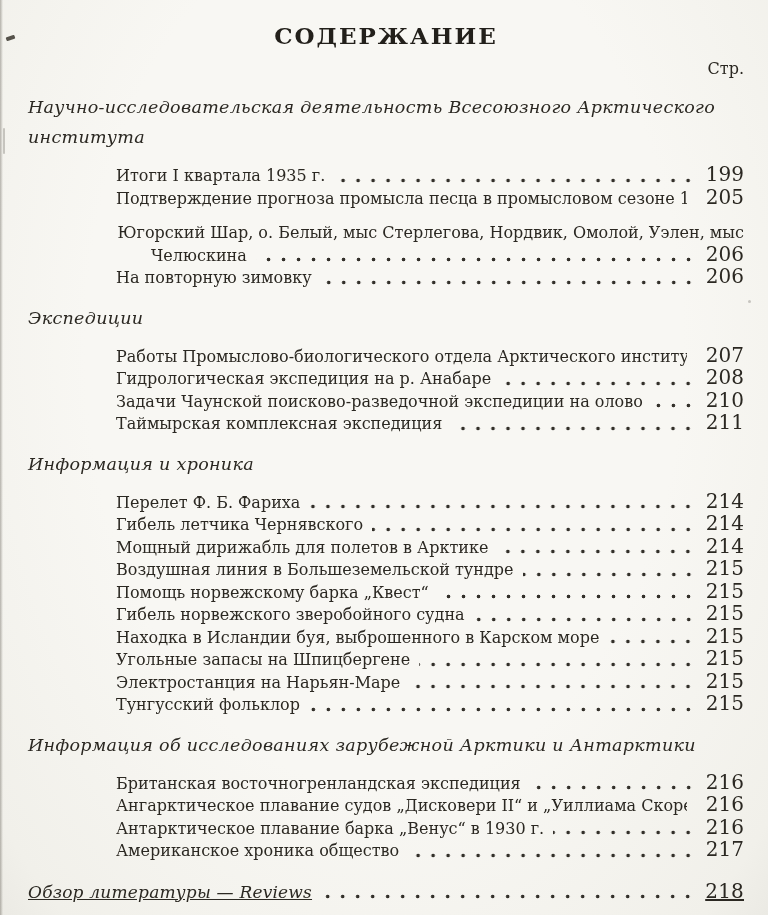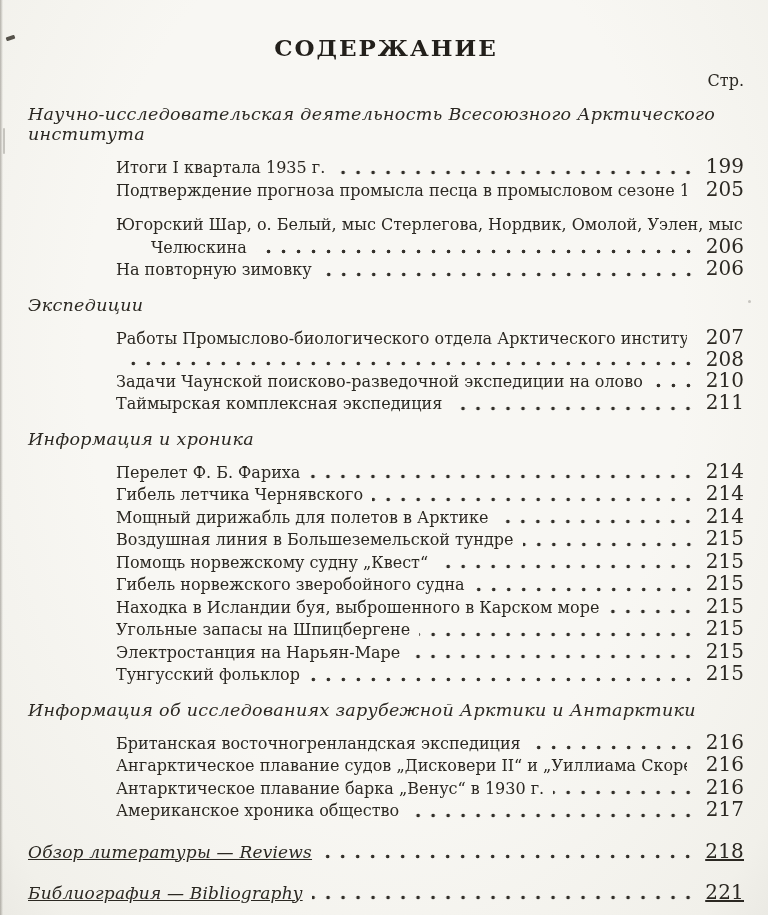--- a/index.html
+++ b/index.html
@@ -12,21 +12,21 @@
   body {
     background: #e9e8e3;
     font-family: "DejaVu Serif", "Liberation Serif", serif;
     color: #2b2822;
   }
   .page {
     position: relative;
     width: 768px;
     height: 915px;
     box-sizing: border-box;
-    padding: 28px 24px 0 28px;
+    padding: 16px 24px 0 28px;
     background:
       radial-gradient(ellipse at 50% 38%, #f8f7f3 55%, #f1f0ea 92%, #ebeae4 100%);
   }
   .page::before {
     content: "";
     position: absolute;
     left: 0; top: 0; bottom: 0;
     width: 3px;
     background: linear-gradient(to right, rgba(60,55,45,.35), rgba(60,55,45,0));
     pointer-events: none;
@@ -43,33 +43,34 @@
     text-align: right;
     font-size: 16px;
     padding-right: 0px;
     margin-bottom: 7px;
     color: #2b2822;
   }
   .section { margin-top: 14px; }
   .section-heading {
     font-style: italic;
     font-size: 17.5px;
-    line-height: 20px;
+    line-height: 30px;
     margin-bottom: 12px;
     color: #2b2822;
     letter-spacing: .3px;
   }
   .rows { }
   .row {
     display: flex;
     align-items: baseline;
     line-height: 20.5px;
     font-size: 16px;
     padding-left: 88px;
     white-space: nowrap;
+    justify-content: flex-end;
   }
   .row .t { flex: 0 1 auto; overflow: hidden; }
   .row.cont { padding-left: 123px; }
   .leader {
     flex: 1 1 auto;
     align-self: stretch;
     min-width: 0;
     margin: 0 10px 0 9px;
     background-image: radial-gradient(circle, #33302a 1.7px, rgba(0,0,0,0) 2.1px);
     background-size: 15px 5px;
@@ -147,20 +148,21 @@
       </div>
       <div class="section">
         <div class="section-heading">Экспедиции</div>
         <div class="rows">
           <div class="row no-leader">
             <span class="t">Работы Промыслово-биологического отдела Арктического института в 1936 г.</span>
             <span class="leader"></span>
             <span class="pg">207</span>
           </div>
           <div class="row">
+            <span class="t">Гидрологическая экспедиция на р. Анабаре</span>
             <span class="leader"></span>
             <span class="pg">208</span>
           </div>
           <div class="row">
             <span class="t">Задачи Чаунской поисково-разведочной экспедиции на олово</span>
             <span class="leader"></span>
             <span class="pg">210</span>
           </div>
           <div class="row">
             <span class="t">Таймырская комплексная экспедиция</span>
@@ -186,21 +188,21 @@
             <span class="t">Мощный дирижабль для полетов в Арктике</span>
             <span class="leader"></span>
             <span class="pg">214</span>
           </div>
           <div class="row">
             <span class="t">Воздушная линия в Большеземельской тундре</span>
             <span class="leader"></span>
             <span class="pg">215</span>
           </div>
           <div class="row">
-            <span class="t">Помощь норвежскому судну „Квест“</span>
+            <span class="t">Помощь норвежскому барка „Квест“</span>
             <span class="leader"></span>
             <span class="pg">215</span>
           </div>
           <div class="row">
             <span class="t">Гибель норвежского зверобойного судна</span>
             <span class="leader"></span>
             <span class="pg">215</span>
           </div>
           <div class="row">
             <span class="t">Находка в Исландии буя, выброшенного в Карском море</span>

